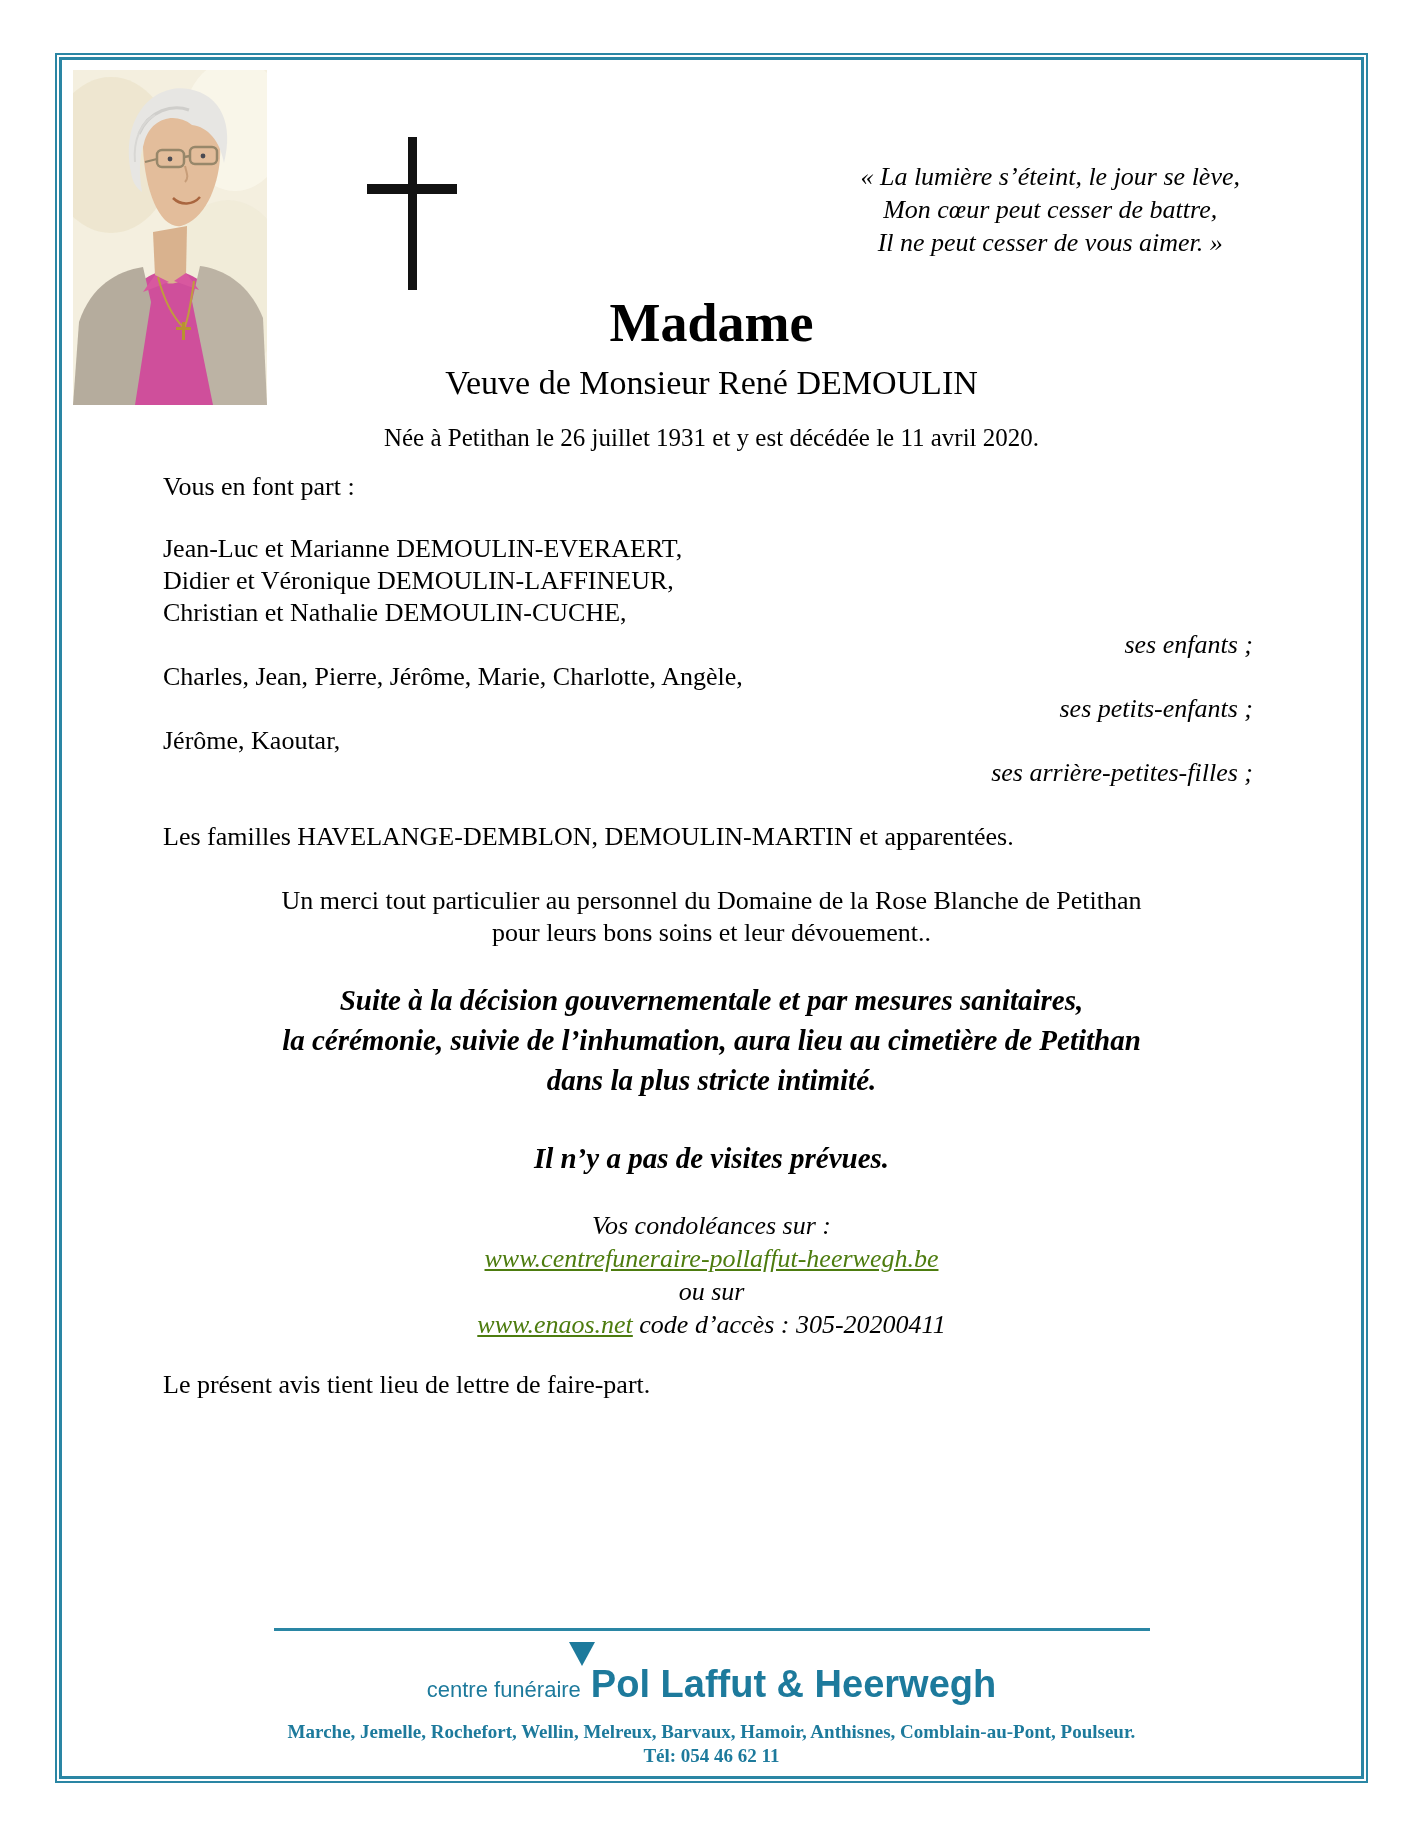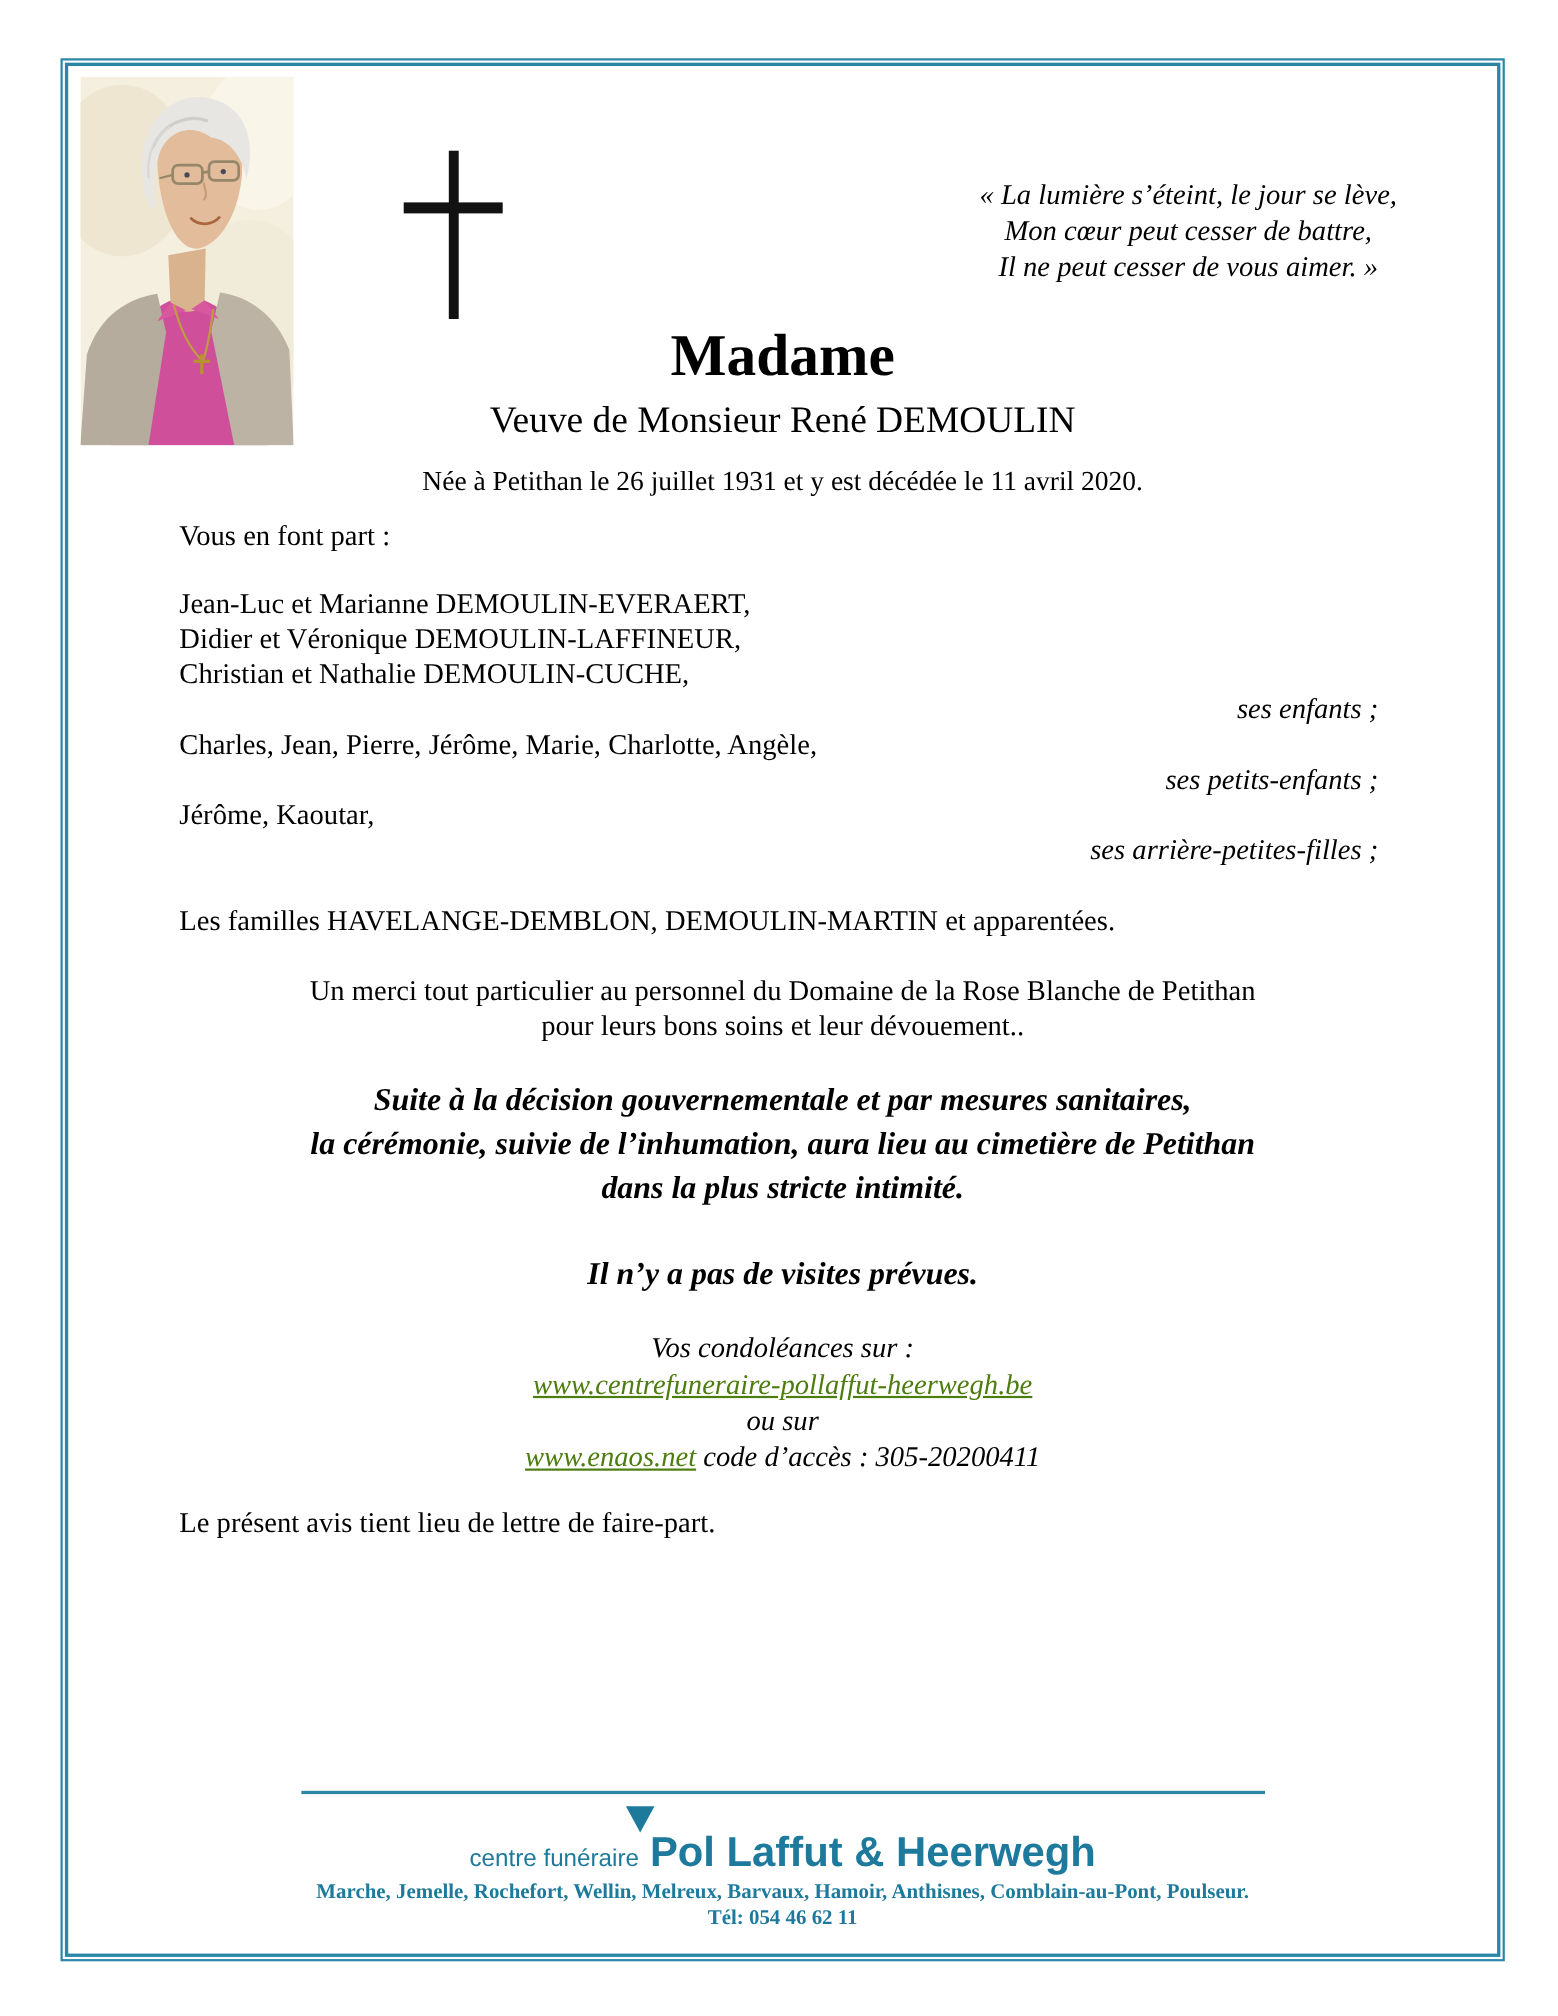--- a/index.html
+++ b/index.html
@@ -12,21 +12,21 @@
   
   .portrait{position:absolute;left:11px;top:10px;width:194px;height:335px;overflow:hidden;}
   .portrait svg{display:block;}
 
   
   .cross{position:absolute;left:305px;top:77px;width:90px;height:153px;}
   .cross .v{position:absolute;left:41px;top:0;width:9px;height:153px;background:#121212;}
   .cross .h{position:absolute;left:0;top:47px;width:90px;height:10px;background:#121212;}
 
   
-  .quote{position:absolute;top:100px;right:91px;text-align:center;
+  .quote{position:absolute;top:100px;right:121px;text-align:center;
     font-style:italic;font-size:26px;line-height:33px;}
 
   
   .main-title{margin:232px 0 0 0;text-align:center;font-weight:bold;font-size:54px;line-height:63px;}
   .widow-line{margin:6px 0 0 0;text-align:center;font-size:34px;line-height:44px;}
   .life-dates{margin:16px 0 0 0;text-align:center;font-size:25px;line-height:34px;}
   .intro{margin:15px 0 0 101px;font-size:26px;line-height:34px;}
   .family-list{margin:29px 0 0 0;font-size:26px;line-height:32px;}
   .family-list .l{margin-left:101px;}
   .family-list .r{text-align:right;margin-right:108px;font-style:italic;}
@@ -40,21 +40,21 @@
 
   
   .footer{position:absolute;left:0;right:0;top:1568px;text-align:center;}
   .footer-rule{width:876px;height:3px;background:#2a86a4;margin:0 auto;}
   .brand-row{margin-top:33px;display:flex;justify-content:center;align-items:baseline;gap:10px;
     font-family:"Liberation Sans",sans-serif;color:#1d7a9c;}
   .brand-prefix{font-size:22px;}
   .brand-name{font-size:38px;font-weight:bold;position:relative;line-height:40px;}
   .brand-triangle{position:absolute;left:-22px;top:-22px;width:0;height:0;
     border-left:13px solid transparent;border-right:13px solid transparent;border-top:24px solid #1d7a9c;}
-  .locations{margin-top:4px;font-weight:bold;font-size:19px;line-height:24px;color:#1d7a9c;}
+  .locations{margin-top:16px;font-weight:bold;font-size:19px;line-height:24px;color:#1d7a9c;}
   .phone{font-weight:bold;font-size:19px;line-height:24px;color:#1d7a9c;}
 </style>
 </head>
 <body>
 
 <div class="frame-outer">
   <div class="frame-inner">
     <div class="content">
 
       <div class="portrait">

